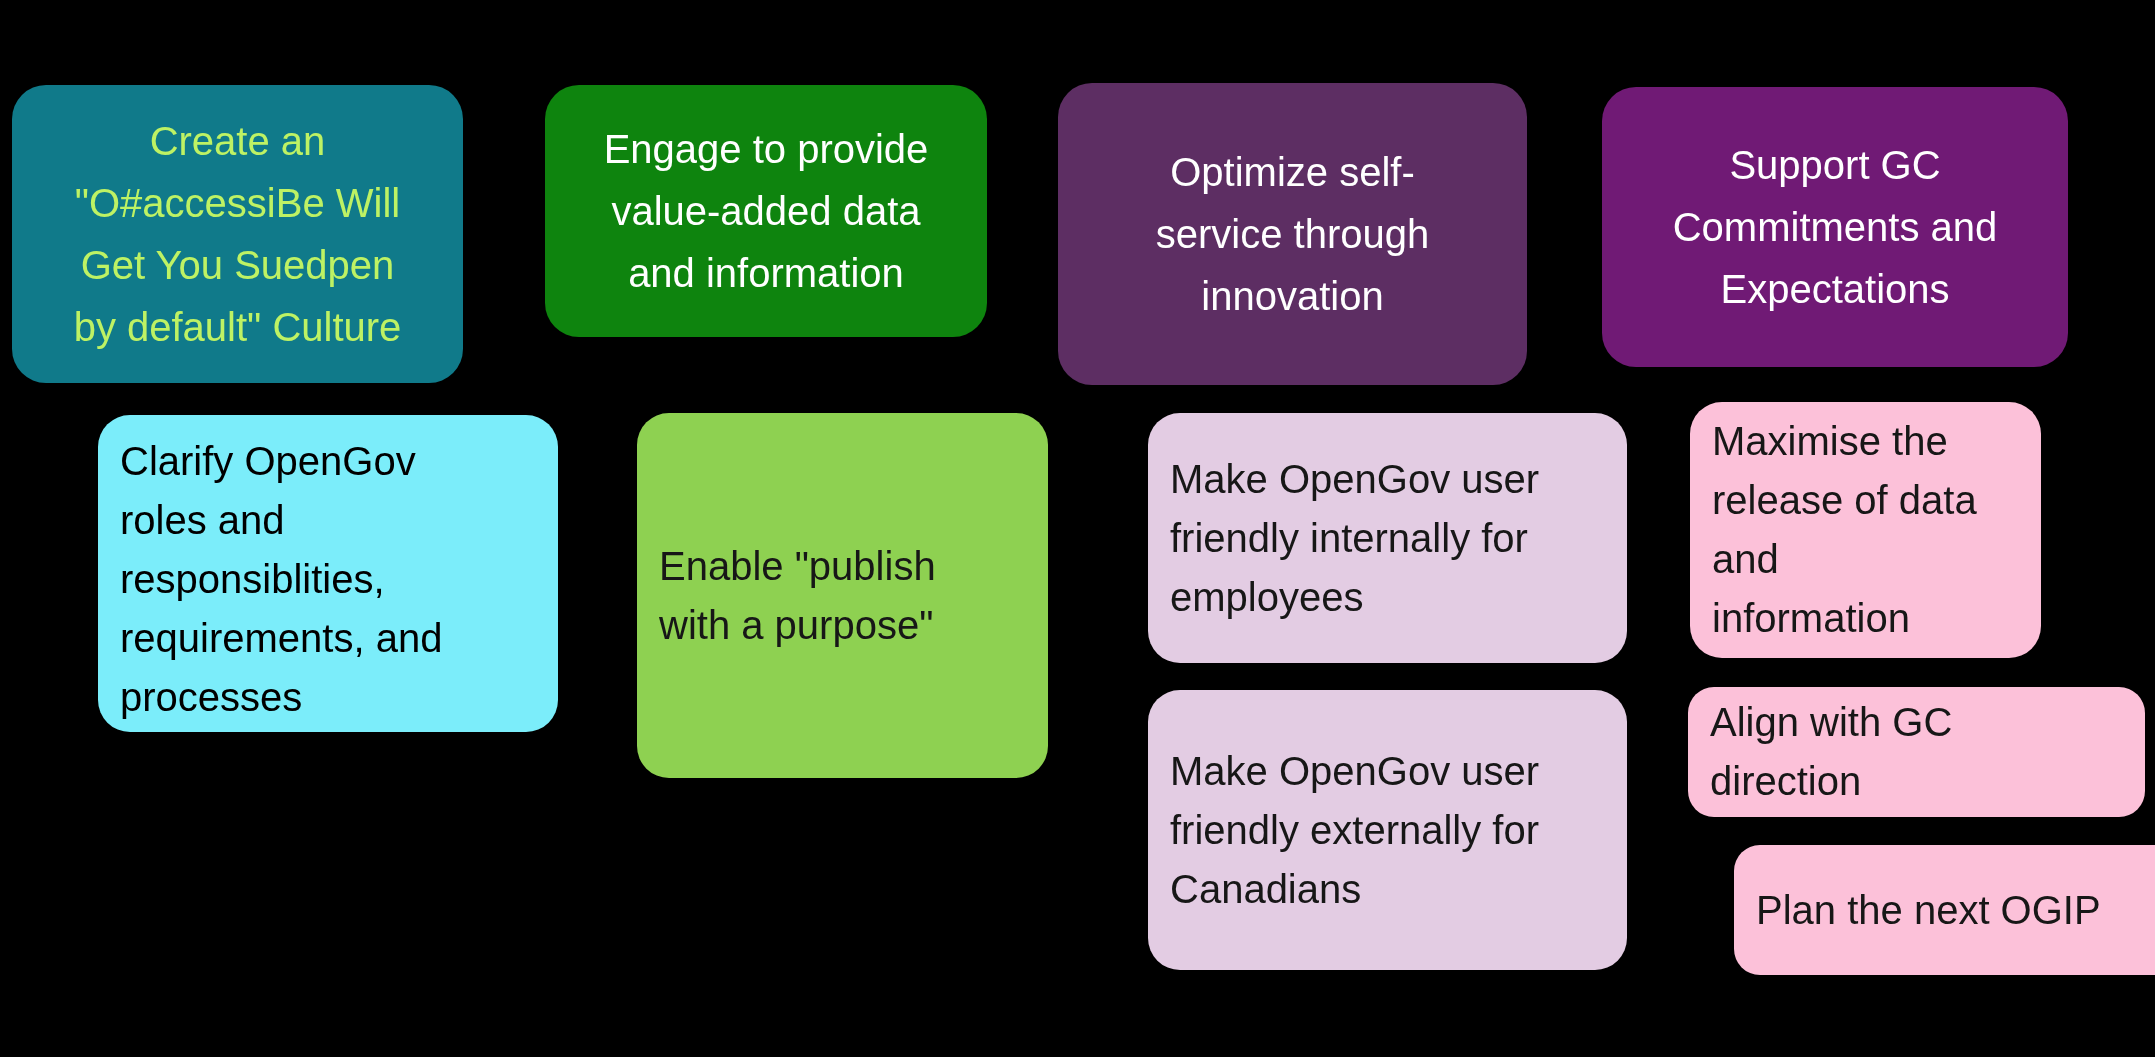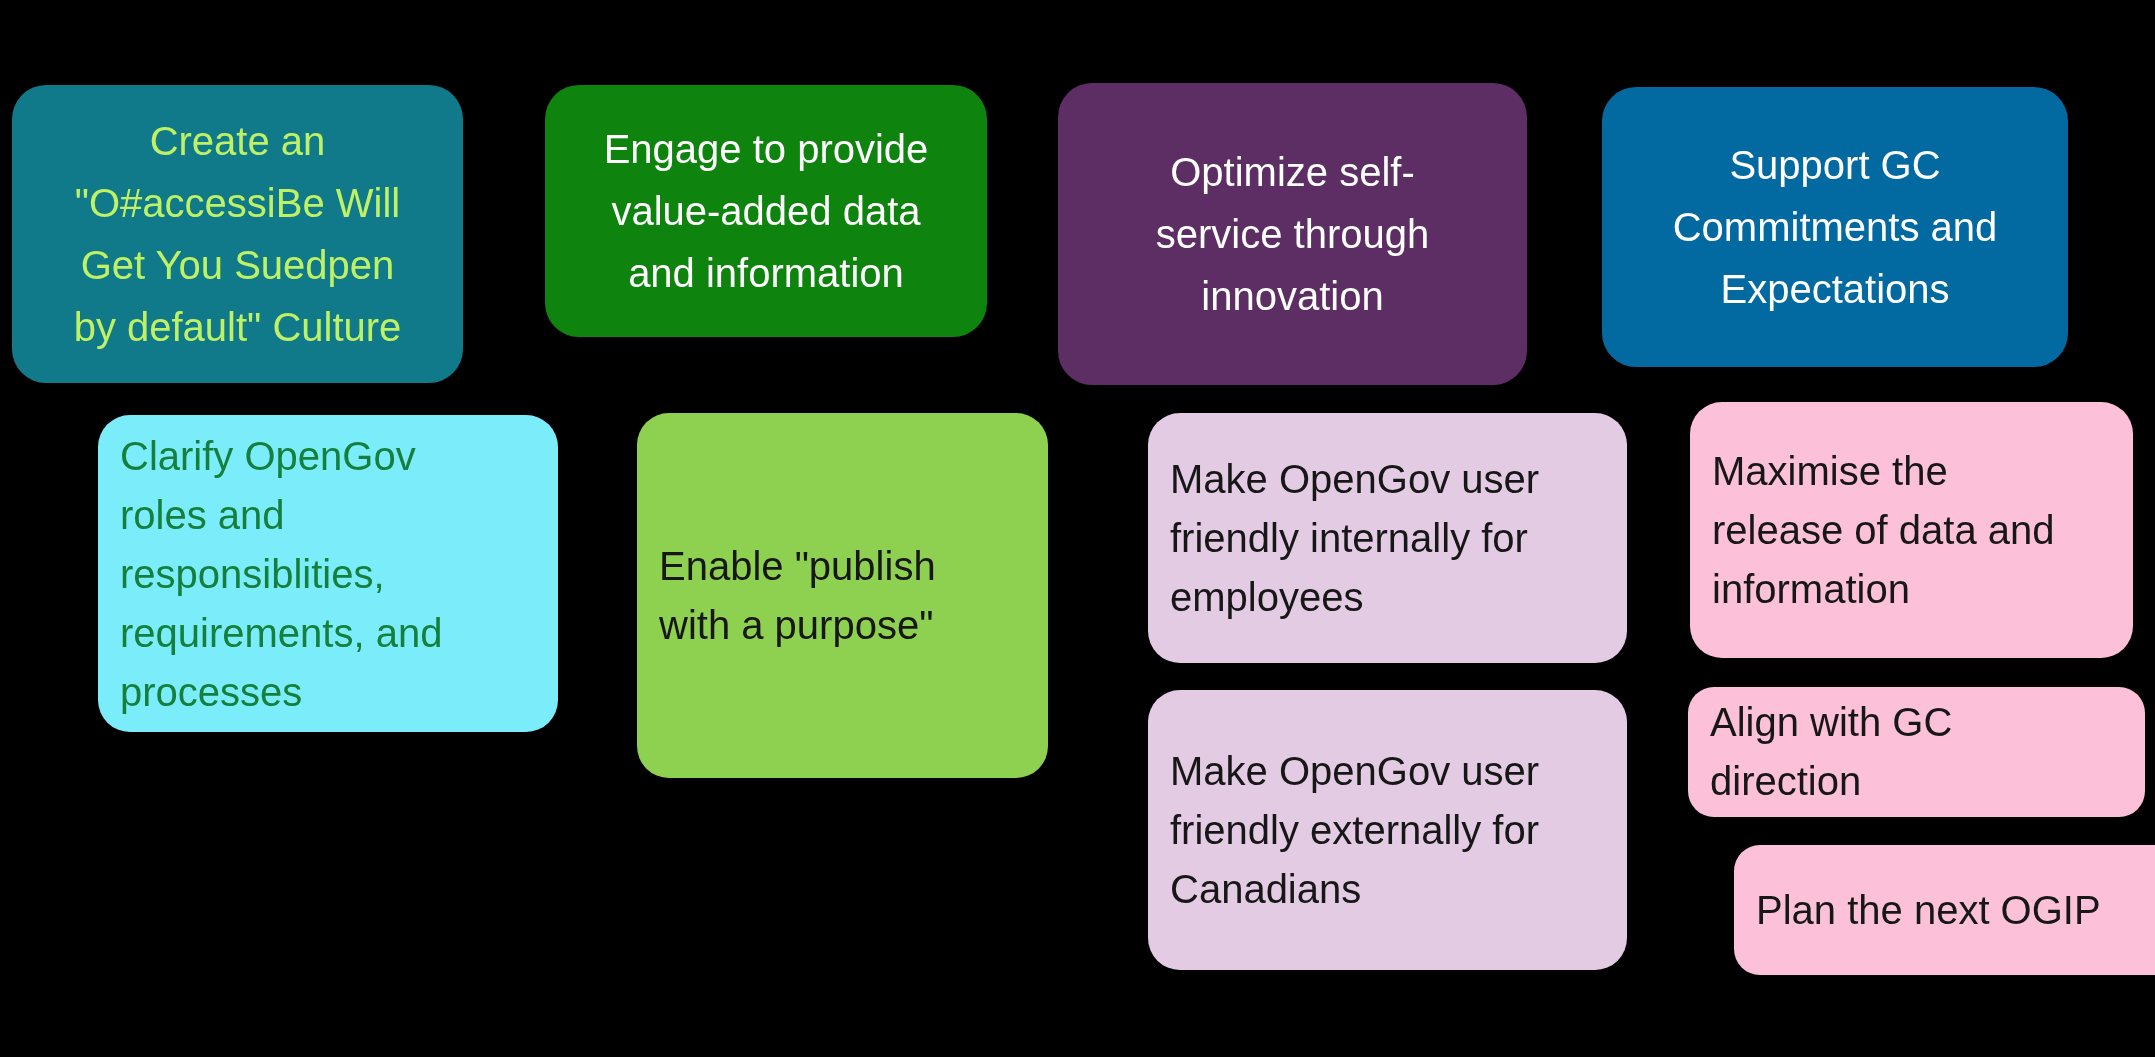--- a/index.html
+++ b/index.html
@@ -50,21 +50,21 @@
 
   
   .c0h  { left: 12px;   top: 85px;  width: 451px; height: 298px; }
   .c1h  { left: 545px;  top: 85px;  width: 442px; height: 252px; }
   .c2h  { left: 1058px; top: 83px;  width: 469px; height: 302px; }
   .c3h  { left: 1602px; top: 87px;  width: 466px; height: 280px; }
   .c0i0 { left: 98px;   top: 415px; width: 460px; height: 317px; }
   .c1i0 { left: 637px;  top: 413px; width: 411px; height: 365px; }
   .c2i0 { left: 1148px; top: 413px; width: 479px; height: 250px; }
   .c2i1 { left: 1148px; top: 690px; width: 479px; height: 280px; }
-  .c3i0 { left: 1690px; top: 402px; width: 443px; height: 256px; }
+  .c3i0 { left: 1690px; top: 402px; width: 351px; height: 256px; }
   .c3i1 { left: 1688px; top: 687px; width: 457px; height: 130px; justify-content: flex-end; }
   .c3i2 { left: 1688px; top: 845px; width: 457px; height: 130px; margin-left: 46px; }
 </style>
 </head>
 <body>
 
 <div class="canvas">
 
   <div class="box goal c0h" style="background: rgb(16, 122, 138); color: #bef264;">
     <span class="label">Create an
@@ -78,27 +78,27 @@
 value-added data
 and information</span>
   </div>
 
   <div class="box goal c2h" style="background: rgb(93, 46, 99); color: rgb(255, 255, 255);">
     <span class="label">Optimize self-
 service through
 innovation</span>
   </div>
 
-  <div class="box goal c3h" style="background: #0369a1; color: rgb(255, 255, 255); justify-content: center;">
+  <div class="box goal c3h" style="background: #701a75; color: rgb(255, 255, 255); justify-content: center;">
     <span class="label">Support GC
 Commitments and
 Expectations</span>
   </div>
 
-  <div class="box sub top-aligned c0i0" style="background: rgb(123, 237, 250); color: #15803d;">
+  <div class="box sub top-aligned c0i0" style="background: rgb(123, 237, 250); color: #000000; align-items: center;">
     <span class="label">Clarify OpenGov
 roles and
 responsiblities,
 requirements, and
 processes</span>
   </div>
 
   <div class="box sub c1i0" style="background: rgb(142, 209, 81); color: rgb(23, 23, 23);">
     <span class="label">Enable "publish
 with a purpose"</span>

